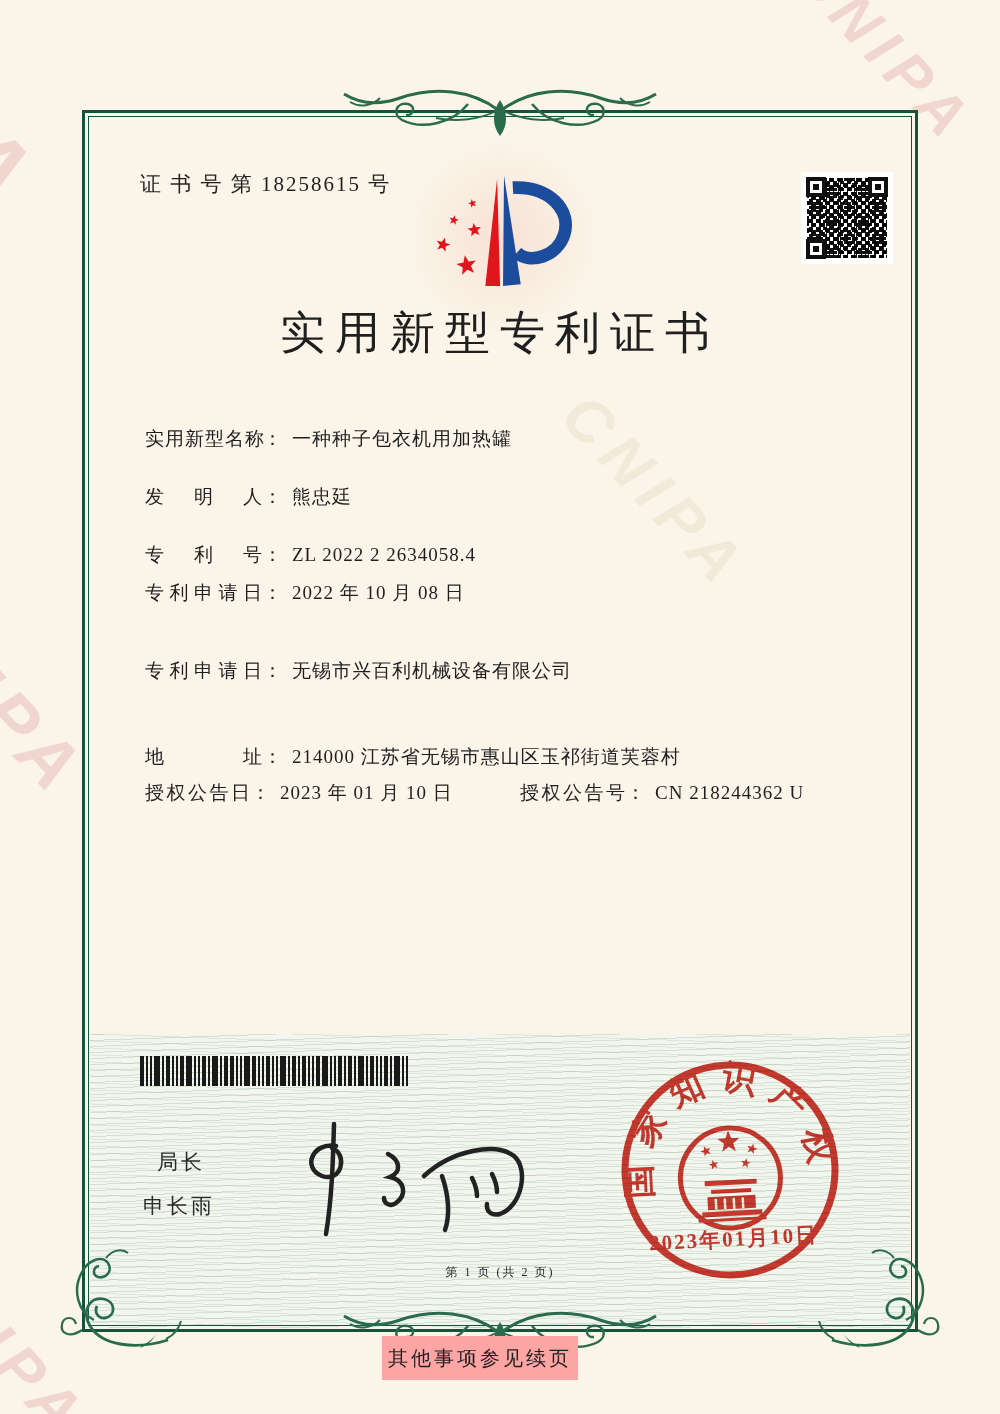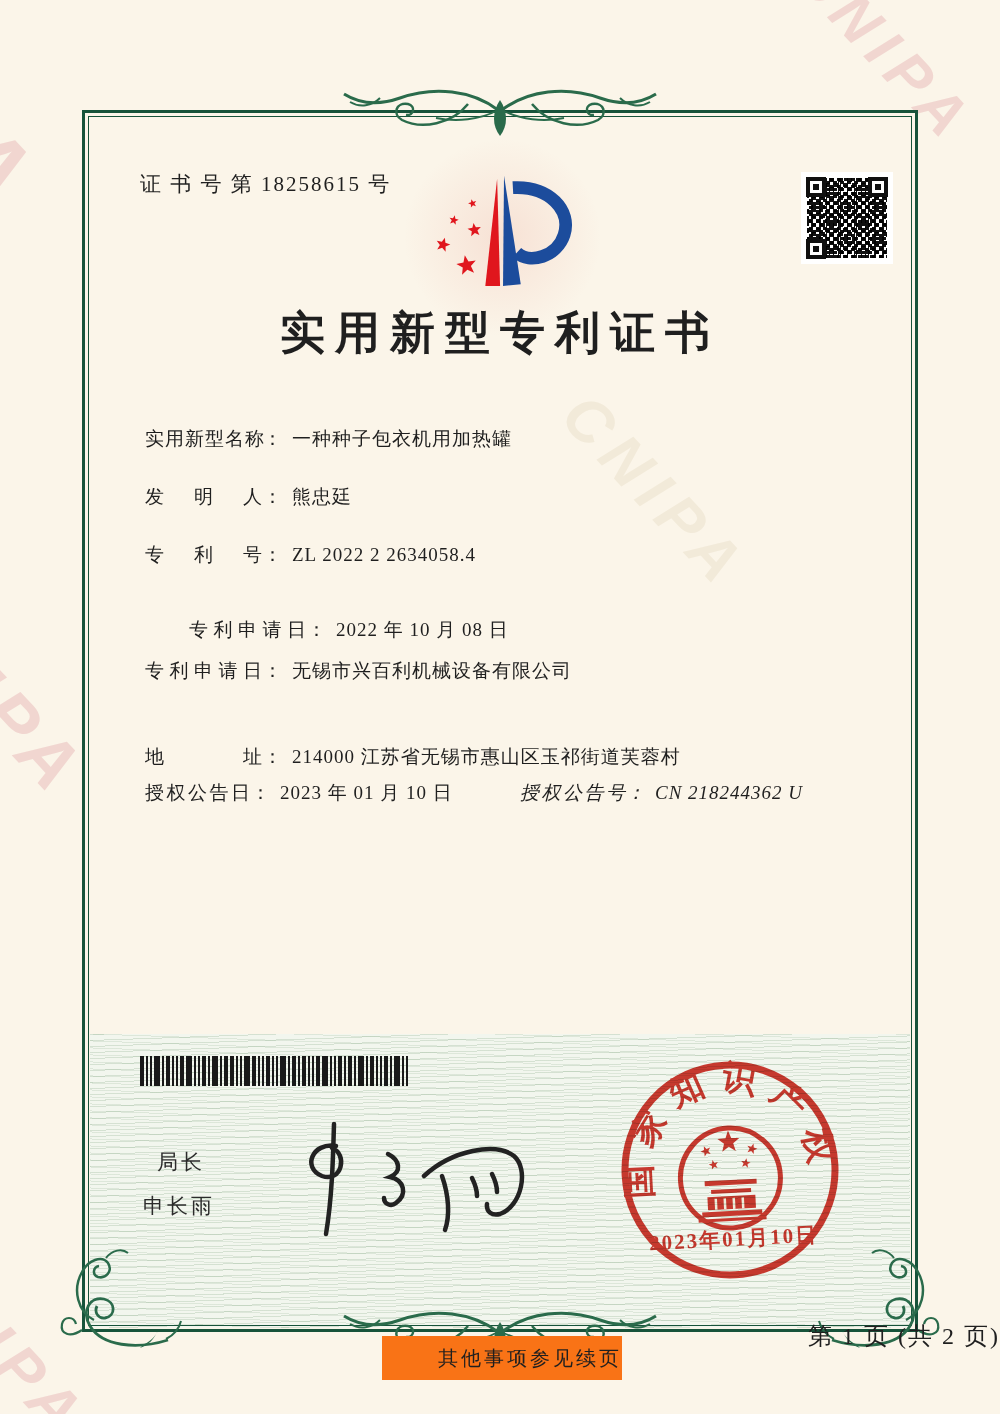--- a/index.html
+++ b/index.html
@@ -30,41 +30,41 @@
   .qr{position:absolute;left:801px;top:172px;width:92px;height:92px;background:#fff;z-index:6;
       box-sizing:border-box;padding:6px;}
   .qr-grid{position:relative;width:100%;height:100%;image-rendering:pixelated;
       background:
         repeating-conic-gradient(#101010 0 25%, #ffffff 0 50%) 0 0 / 9px 9px,
         repeating-conic-gradient(#101010 0 25%, #ffffff 0 50%) 2px 3px / 7px 7px;
       background-blend-mode:multiply;}
   .finder{position:absolute;width:20px;height:20px;border:4px solid #101010;background:#fff;box-sizing:border-box;}
   .finder::before{content:"";position:absolute;left:3px;top:3px;width:6px;height:6px;background:#101010;}
   .finder.tl{left:-1px;top:-1px;} .finder.tr{right:-1px;top:-1px;} .finder.bl{left:-1px;bottom:-1px;}
-  .title{position:absolute;left:0;right:0;top:303px;text-align:center;font-size:45px;font-weight:700;
+  .title{position:absolute;left:0;right:0;top:303px;text-align:center;font-size:45px;font-weight:400;
       letter-spacing:10px;z-index:6;}
   
   .field-row{position:absolute;left:145px;font-size:19px;letter-spacing:1px;z-index:6;white-space:nowrap;}
   .flabel{display:inline-block;width:118px;text-align:justify;text-align-last:justify;vertical-align:bottom;}
   .flabel2{display:inline-block;width:106px;text-align:justify;text-align-last:justify;vertical-align:bottom;}
   .fvalue{margin-left:9px;}
-  .grant-right{position:absolute;left:375px;top:0;white-space:nowrap;font-style:italic;}
+  .grant-right{position:absolute;left:375px;top:0;white-space:nowrap;}
   
   .paras{position:absolute;left:145px;top:824px;width:714px;z-index:6;}
   .paras p{margin:0;font-size:19px;line-height:37px;text-indent:2em;letter-spacing:.5px;text-align:justify;}
   
   .barcode{position:absolute;left:140px;top:1056px;z-index:6;}
   .sig-label{position:absolute;left:143px;font-size:21px;z-index:6;
       font-family:"Liberation Sans","DejaVu Sans",sans-serif;color:#2b2b2b;letter-spacing:3px;}
   .signature{position:absolute;left:272px;top:1120px;z-index:6;}
   .seal{position:absolute;left:600px;top:1050px;z-index:7;mix-blend-mode:multiply;opacity:.95;}
-  .page-info{position:absolute;left:0;right:0;top:1320px;text-align:right;font-size:24px;
+  .page-info{position:absolute;left:0;right:0;top:1264px;text-align:center;font-size:12px;
       letter-spacing:2px;z-index:6;}
-  .note-box{position:absolute;left:382px;top:1336px;width:240px;height:44px;background:#f97316;
-      z-index:8;text-align:right;line-height:44px;font-size:20px;letter-spacing:3px;}
+  .note-box{position:absolute;left:382px;top:1336px;width:196px;height:44px;background:#fca5a5;
+      z-index:8;text-align:center;line-height:44px;font-size:20px;letter-spacing:3px;}
 </style>
 </head>
 <body>
 
 <svg width="0" height="0" style="position:absolute" aria-hidden="true">
   <defs>
     <polygon id="st" points="0,-10 2.47,-3.4 9.51,-3.09 3.99,1.3 5.88,8.09 0,4.2 -5.88,8.09 -3.99,1.3 -9.51,-3.09 -2.47,-3.4"></polygon>
     <g id="tog" fill="none" stroke="#2a6b4b">
       <path d="M2,30 C28,10 66,6 100,18 C120,25 140,24 156,14" stroke-width="3"></path>
       <path d="M32,24 C48,44 78,50 98,40 C108,34 104,22 92,24 C84,26 86,36 94,35" stroke-width="2.5"></path>
@@ -136,21 +136,21 @@
 
   <div class="field-row" style="top:426px;">
     <span class="flabel">实用新型名称</span><span>：</span><span class="fvalue">一种种子包衣机用加热罐</span>
   </div>
   <div class="field-row" style="top:484px;">
     <span class="flabel">发明人</span><span>：</span><span class="fvalue">熊忠廷</span>
   </div>
   <div class="field-row" style="top:542px;">
     <span class="flabel">专利号</span><span>：</span><span class="fvalue">ZL 2022 2 2634058.4</span>
   </div>
-  <div class="field-row" style="top:617px;margin-left:44px;">
+  <div class="field-row" style="top:580px;">
     <span class="flabel">专利申请日</span><span>：</span><span class="fvalue">2022 年 10 月 08 日</span>
   </div>
   <div class="field-row" style="top:658px;">
     <span class="flabel">专利申请日</span><span>：</span><span class="fvalue">无锡市兴百利机械设备有限公司</span>
   </div>
   <div class="field-row" style="top:716px;margin-top:28px;">
     <span class="flabel">地址</span><span>：</span><span class="fvalue">214000 江苏省无锡市惠山区玉祁街道芙蓉村</span>
   </div>
   <div class="field-row" style="top:780px;width:740px;">
     <span class="flabel2">授权公告日</span><span>：</span><span class="fvalue">2023 年 01 月 10 日</span>

